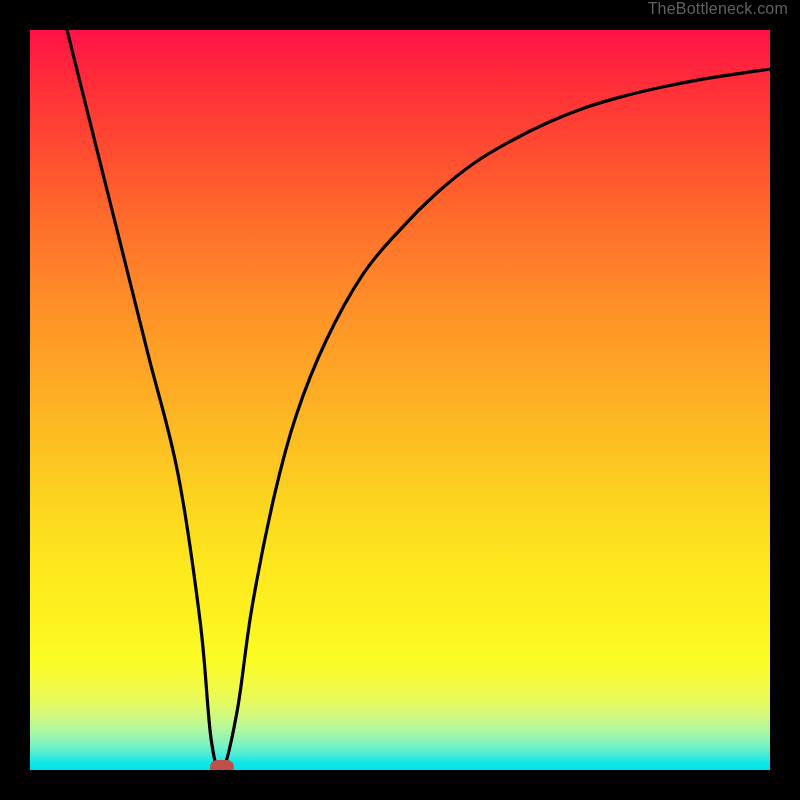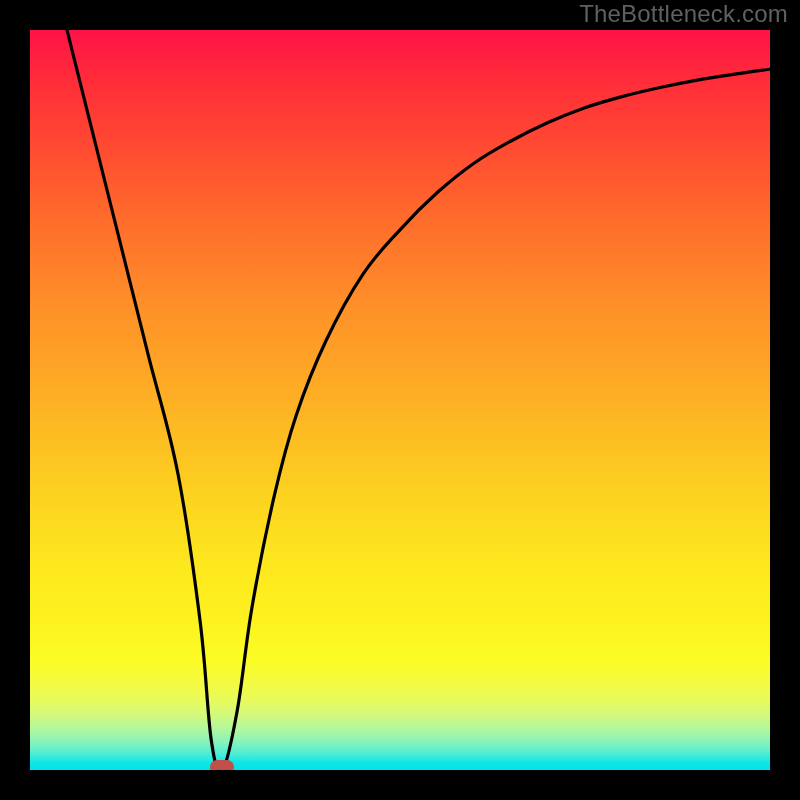--- a/index.html
+++ b/index.html
@@ -11,21 +11,21 @@
     width: 800px;
     height: 800px;
     position: relative;
     background: #000;
   }
   .attribution {
     position: absolute;
     top: 0;
     right: 12px;
     font-family: Arial, Helvetica, sans-serif;
-    font-size: 24px;
+    font-size: 16px;
     color: #606060;
     letter-spacing: 0.2px;
     font-weight: 500;
   }
   .plot {
     position: absolute;
     left: 30px;
     top: 30px;
     width: 740px;
     height: 740px;

